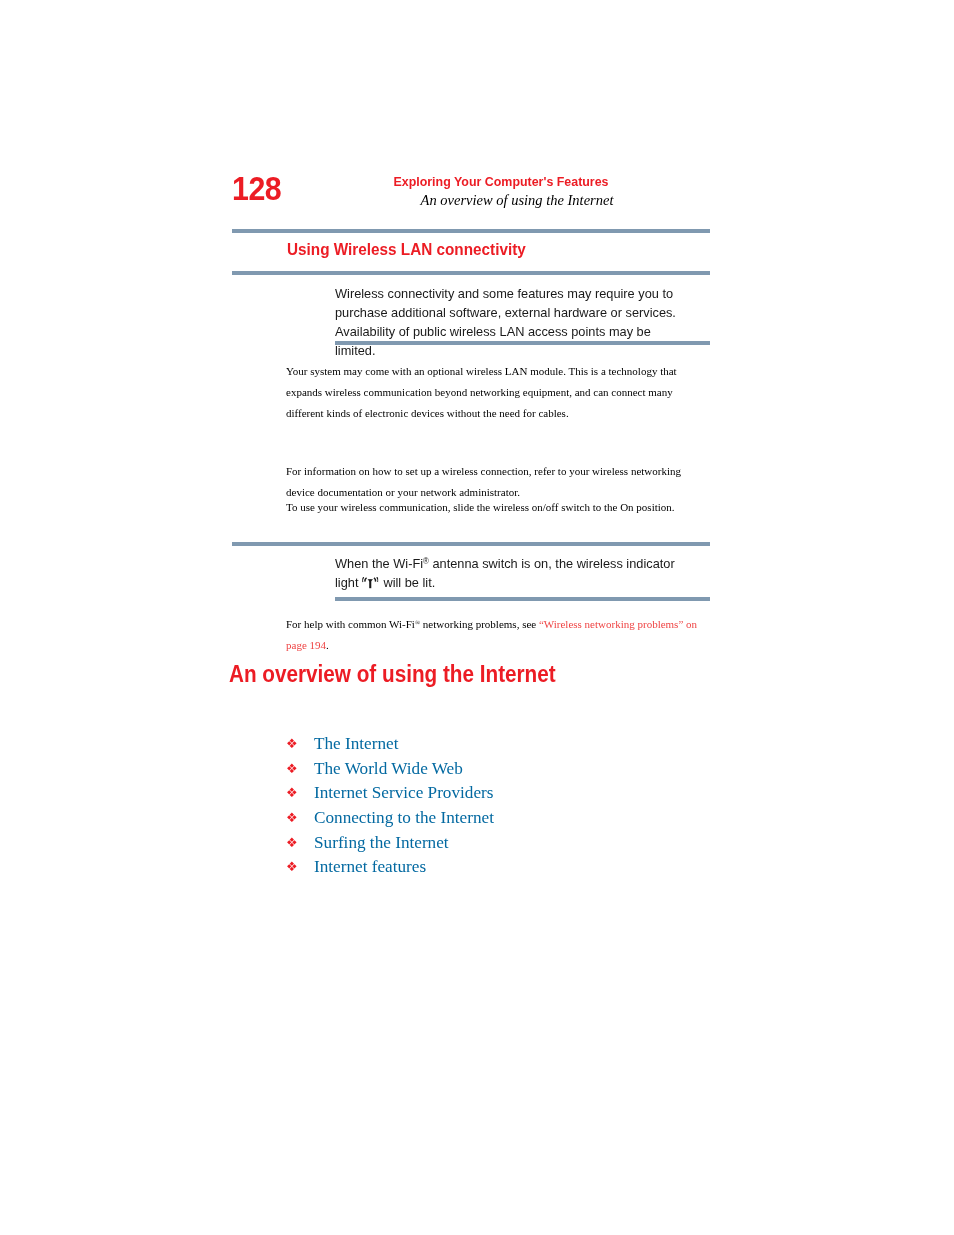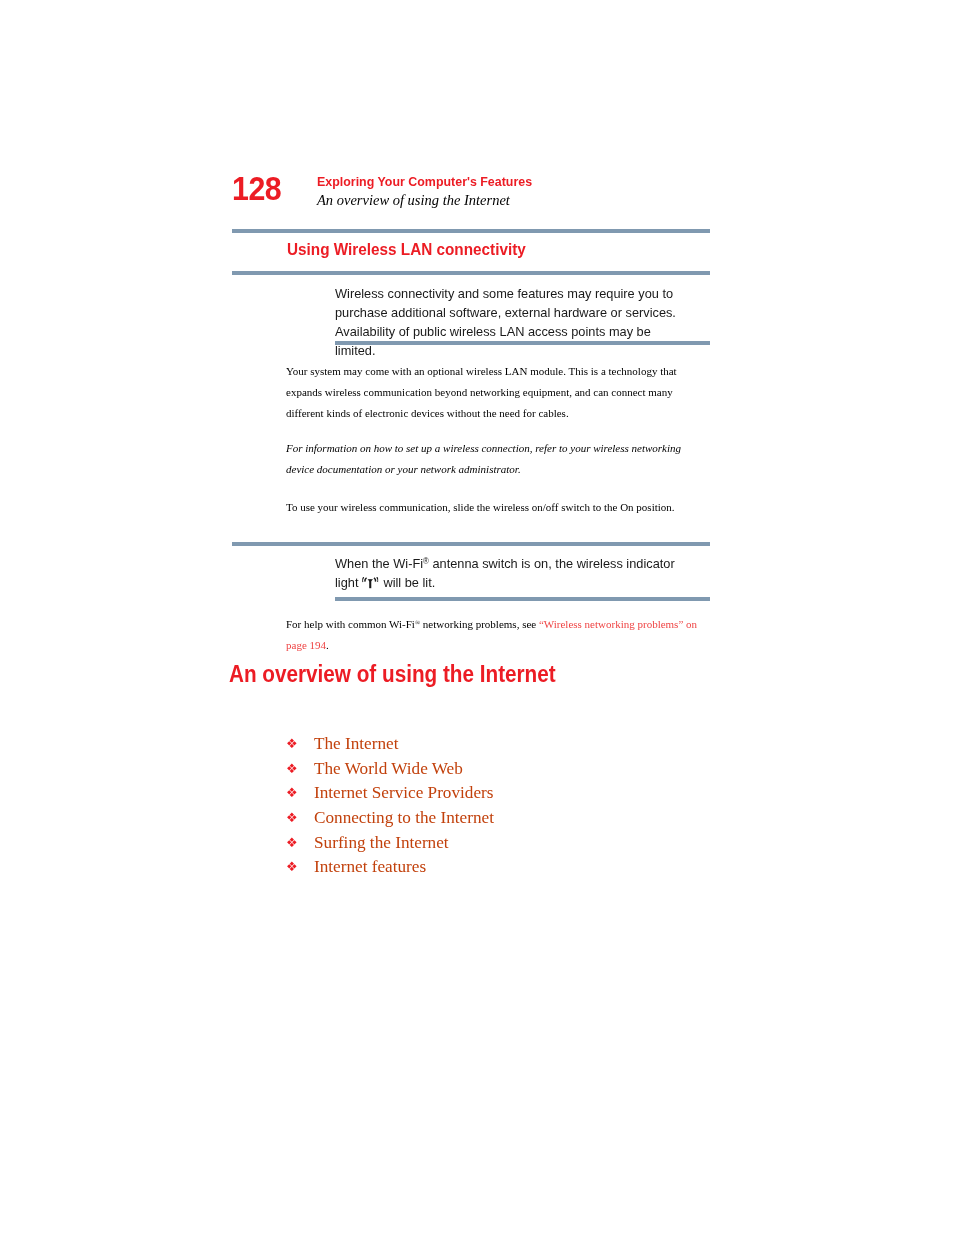--- a/index.html
+++ b/index.html
@@ -42,20 +42,21 @@
     letter-spacing: -0.5px;
     color: #ec1c24;
     transform: scaleX(0.92);
     transform-origin: left top;
   }
   .header-text {
     position: absolute;
     left: 85px;
     top: 2px;
     width: 400px;
+    text-align: center;
   }
   .header-title {
     font-family: "Liberation Sans Narrow", "Liberation Sans", sans-serif;
     font-weight: bold;
     font-size: 13.5px;
     line-height: 16px;
     color: #ec1c24;
     transform: scaleX(0.92);
     transform-origin: left top;
     white-space: nowrap;
@@ -161,21 +162,21 @@
     font-size: 13px;
     line-height: 21px;
   }
   .li .label {
     position: absolute;
     left: 28px;
     top: 0;
     font-family: "Liberation Serif", "DejaVu Serif", serif;
     font-size: 17.2px;
     line-height: 21px;
-    color: #c2410c;
+    color: #0369a1;
     white-space: nowrap;
   }
 
   
   .wifi-glyph {
     display: inline-block;
     width: 17px;
     height: 12px;
     vertical-align: -2px;
     margin-right: 2px;
@@ -199,21 +200,21 @@
   <div class="h2" style="left:287px; top:240px;">Using Wireless LAN connectivity</div>
 
   <div class="rule full" style="top:271px;"></div>
 
   <div class="note" style="top:284px;">Wireless connectivity and some features may require you to purchase additional software, external hardware or services. Availability of public wireless LAN access points may be limited.</div>
 
   <div class="rule inset" style="top:341px;"></div>
 
   <div class="body" style="top:361px;">Your system may come with an optional wireless LAN module. This is a technology that expands wireless communication beyond networking equipment, and can connect many different kinds of electronic devices without the need for cables.</div>
 
-  <div class="body" style="top:438px;font-style:italic;">For information on how to set up a wireless connection, refer to your wireless networking device documentation or your network administrator.</div>
+  <div class="body" style="top:461px;">For information on how to set up a wireless connection, refer to your wireless networking device documentation or your network administrator.</div>
 
   <div class="body" style="top:497px;">To use your wireless communication, slide the wireless on/off switch to the On position.</div>
 
   <div class="rule full" style="top:542px;"></div>
 
   <div class="note" style="top:554px;">
     <span>When the Wi-Fi<sup>®</sup> antenna switch is on, the wireless indicator light</span>
     <span class="wifi-glyph">
       <svg width="17" height="12" viewBox="0 0 17 12" xmlns="http://www.w3.org/2000/svg">
         <rect x="7.4" y="2.6" width="2.2" height="8.6" fill="#1a1a1a"></rect>

